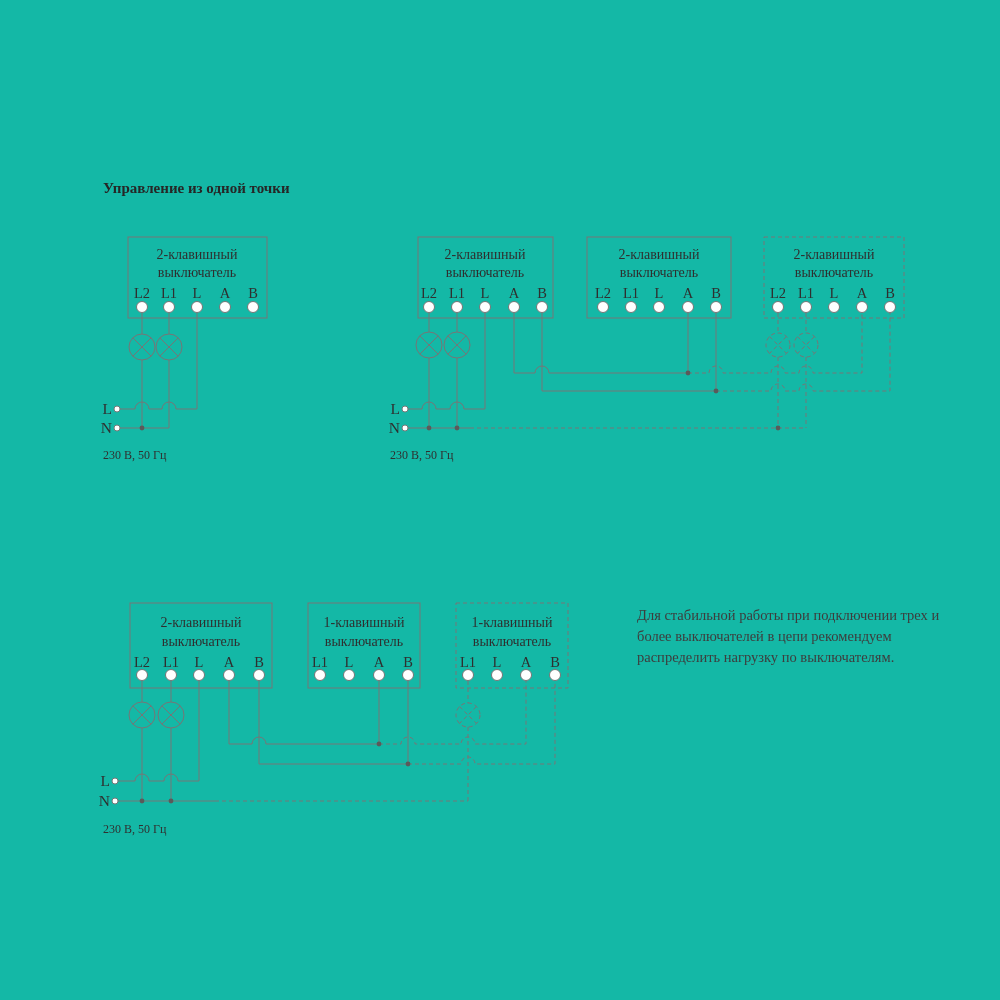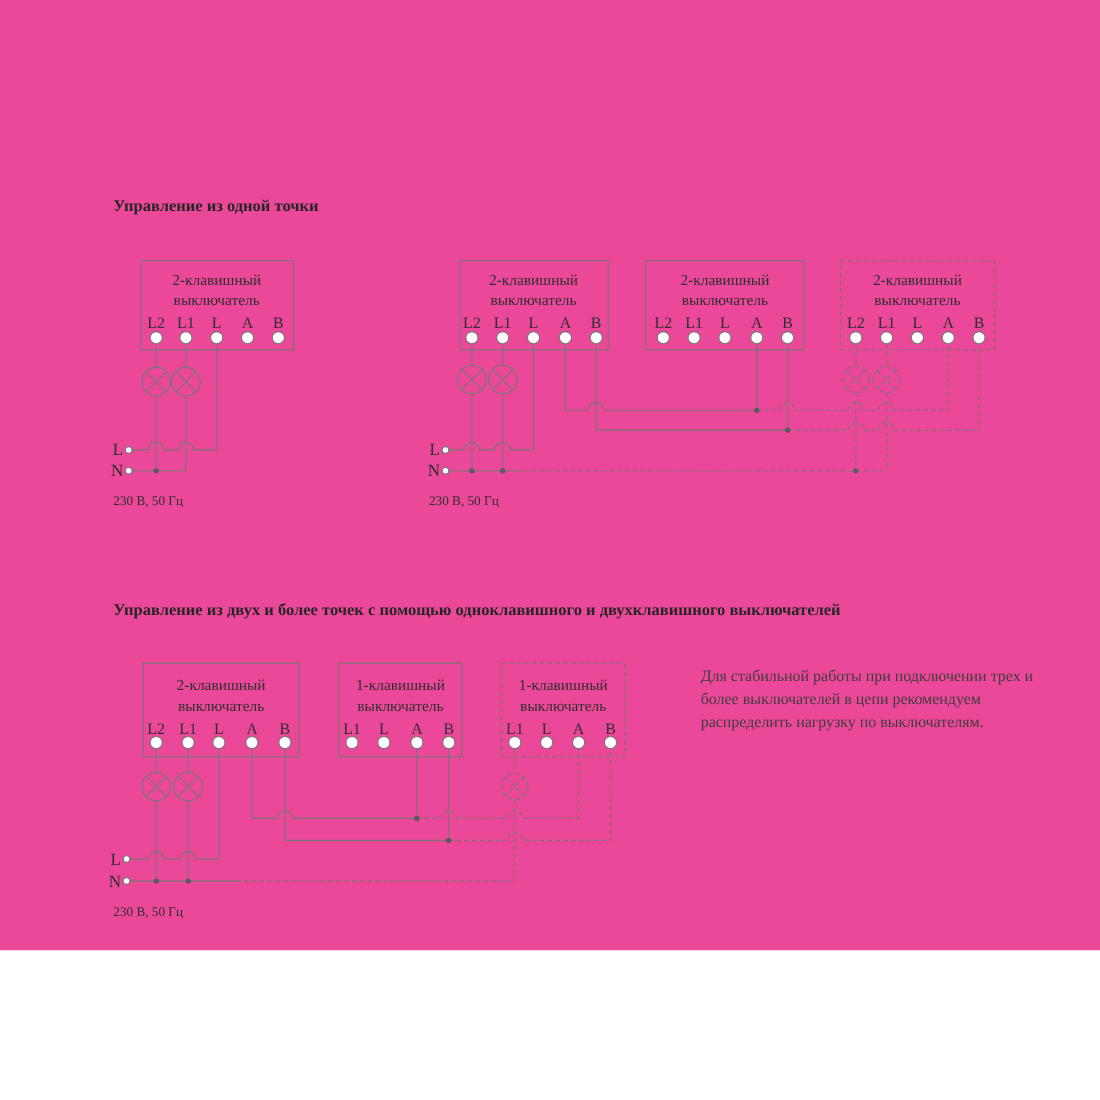--- a/index.html
+++ b/index.html
@@ -1,16 +1,16 @@
 <!DOCTYPE html>
 <html><head>
 <meta charset="utf-8">
 <style>
   html,body{margin:0;padding:0;background:#ffffff;}
-  .page{position:relative;width:1000px;height:864px;background:#ec4899;
+  .page{position:relative;width:1000px;height:1000px;background:#14b8a6;
         font-family:"Liberation Serif",serif;overflow:hidden;}
   .title{position:absolute;font-weight:bold;font-size:15px;color:#262626;white-space:nowrap;}
   .t1{left:103px;top:180px;}
   .t2{left:390px;top:180px;}
   .t3{left:103px;top:547px;}
   .caption{position:absolute;font-size:12px;color:#303030;white-space:nowrap;}
   .c1{left:103px;top:448px;}
   .c2{left:390px;top:448px;}
   .c3{left:103px;top:822px;}
   .note{position:absolute;left:597px;top:605px;width:332px;
@@ -26,21 +26,20 @@
   .boxlbl{font-size:14px;text-anchor:middle;}
   .term{font-size:14.5px;text-anchor:middle;}
   .lnl{font-size:15.5px;text-anchor:end;}
 </style>
 </head>
 <body>
 
 <div class="page">
 
   <div class="title t1">Управление из одной точки</div>
-  <div class="title t3">Управление из двух и более точек с помощью одноклавишного и двухклавишного выключателей</div>
 
   <div class="caption c1">230 В, 50 Гц</div>
   <div class="caption c2">230 В, 50 Гц</div>
   <div class="caption c3">230 В, 50 Гц</div>
 
   <div class="note">Для стабильной работы при подключении трех и более выключателей в цепи рекомендуем распределить нагрузку по выключателям.</div>
 
   <svg class="scene" width="1000" height="1000" viewBox="0 0 1000 1000">
 
     <g>

